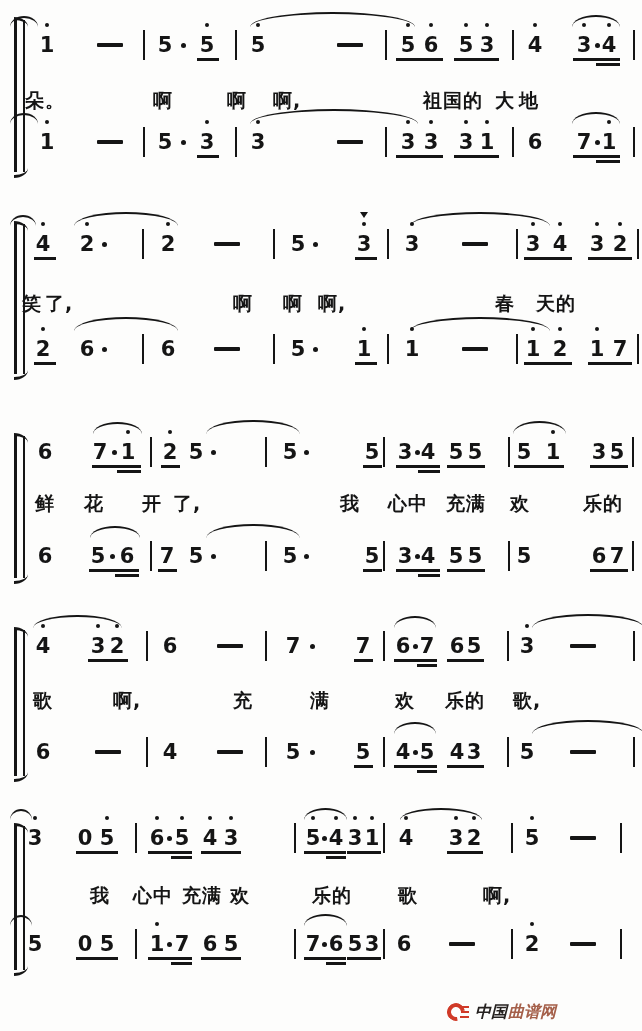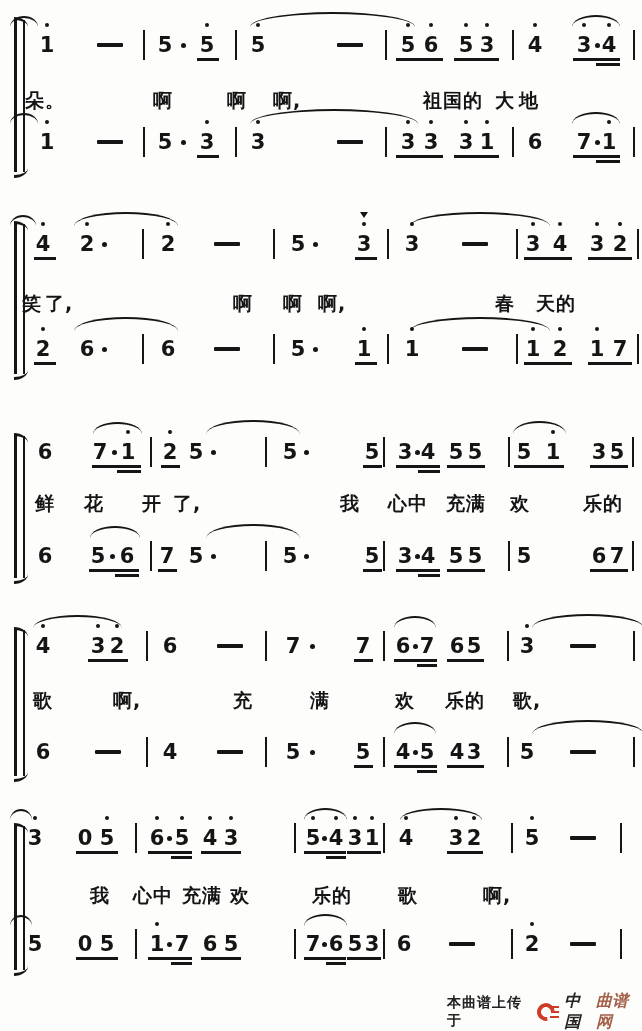--- a/index.html
+++ b/index.html
@@ -450,21 +450,20 @@
         <div class="lyr" style="left: 133px; top: 884px;">心中</div>
         <div class="lyr" style="left: 182px; top: 884px;">充满</div>
         <div class="lyr" style="left: 230px; top: 884px;">欢</div>
         <div class="lyr" style="left: 312px; top: 884px;">乐的</div>
         <div class="lyr" style="left: 398px; top: 884px;">歌</div>
         <div class="lyr" style="left: 483px; top: 884px;">啊,</div>
       </div>
     </div>
 
   <div class="watermark">
-    <span class="wm-text">本曲谱上传于</span>
     <span class="wm-logo">
       <span class="logo-c"></span>
       <span class="logo-l" style="left:13px;top:4px;width:9px;"></span>
       <span class="logo-l" style="left:14px;top:9px;width:8px;"></span>
       <span class="logo-l" style="left:13px;top:14px;width:9px;"></span>
     </span>
     <span class="wm-brand-cn">中国</span>
     <span class="wm-brand-red">曲谱网</span>
   </div>
 </div>

